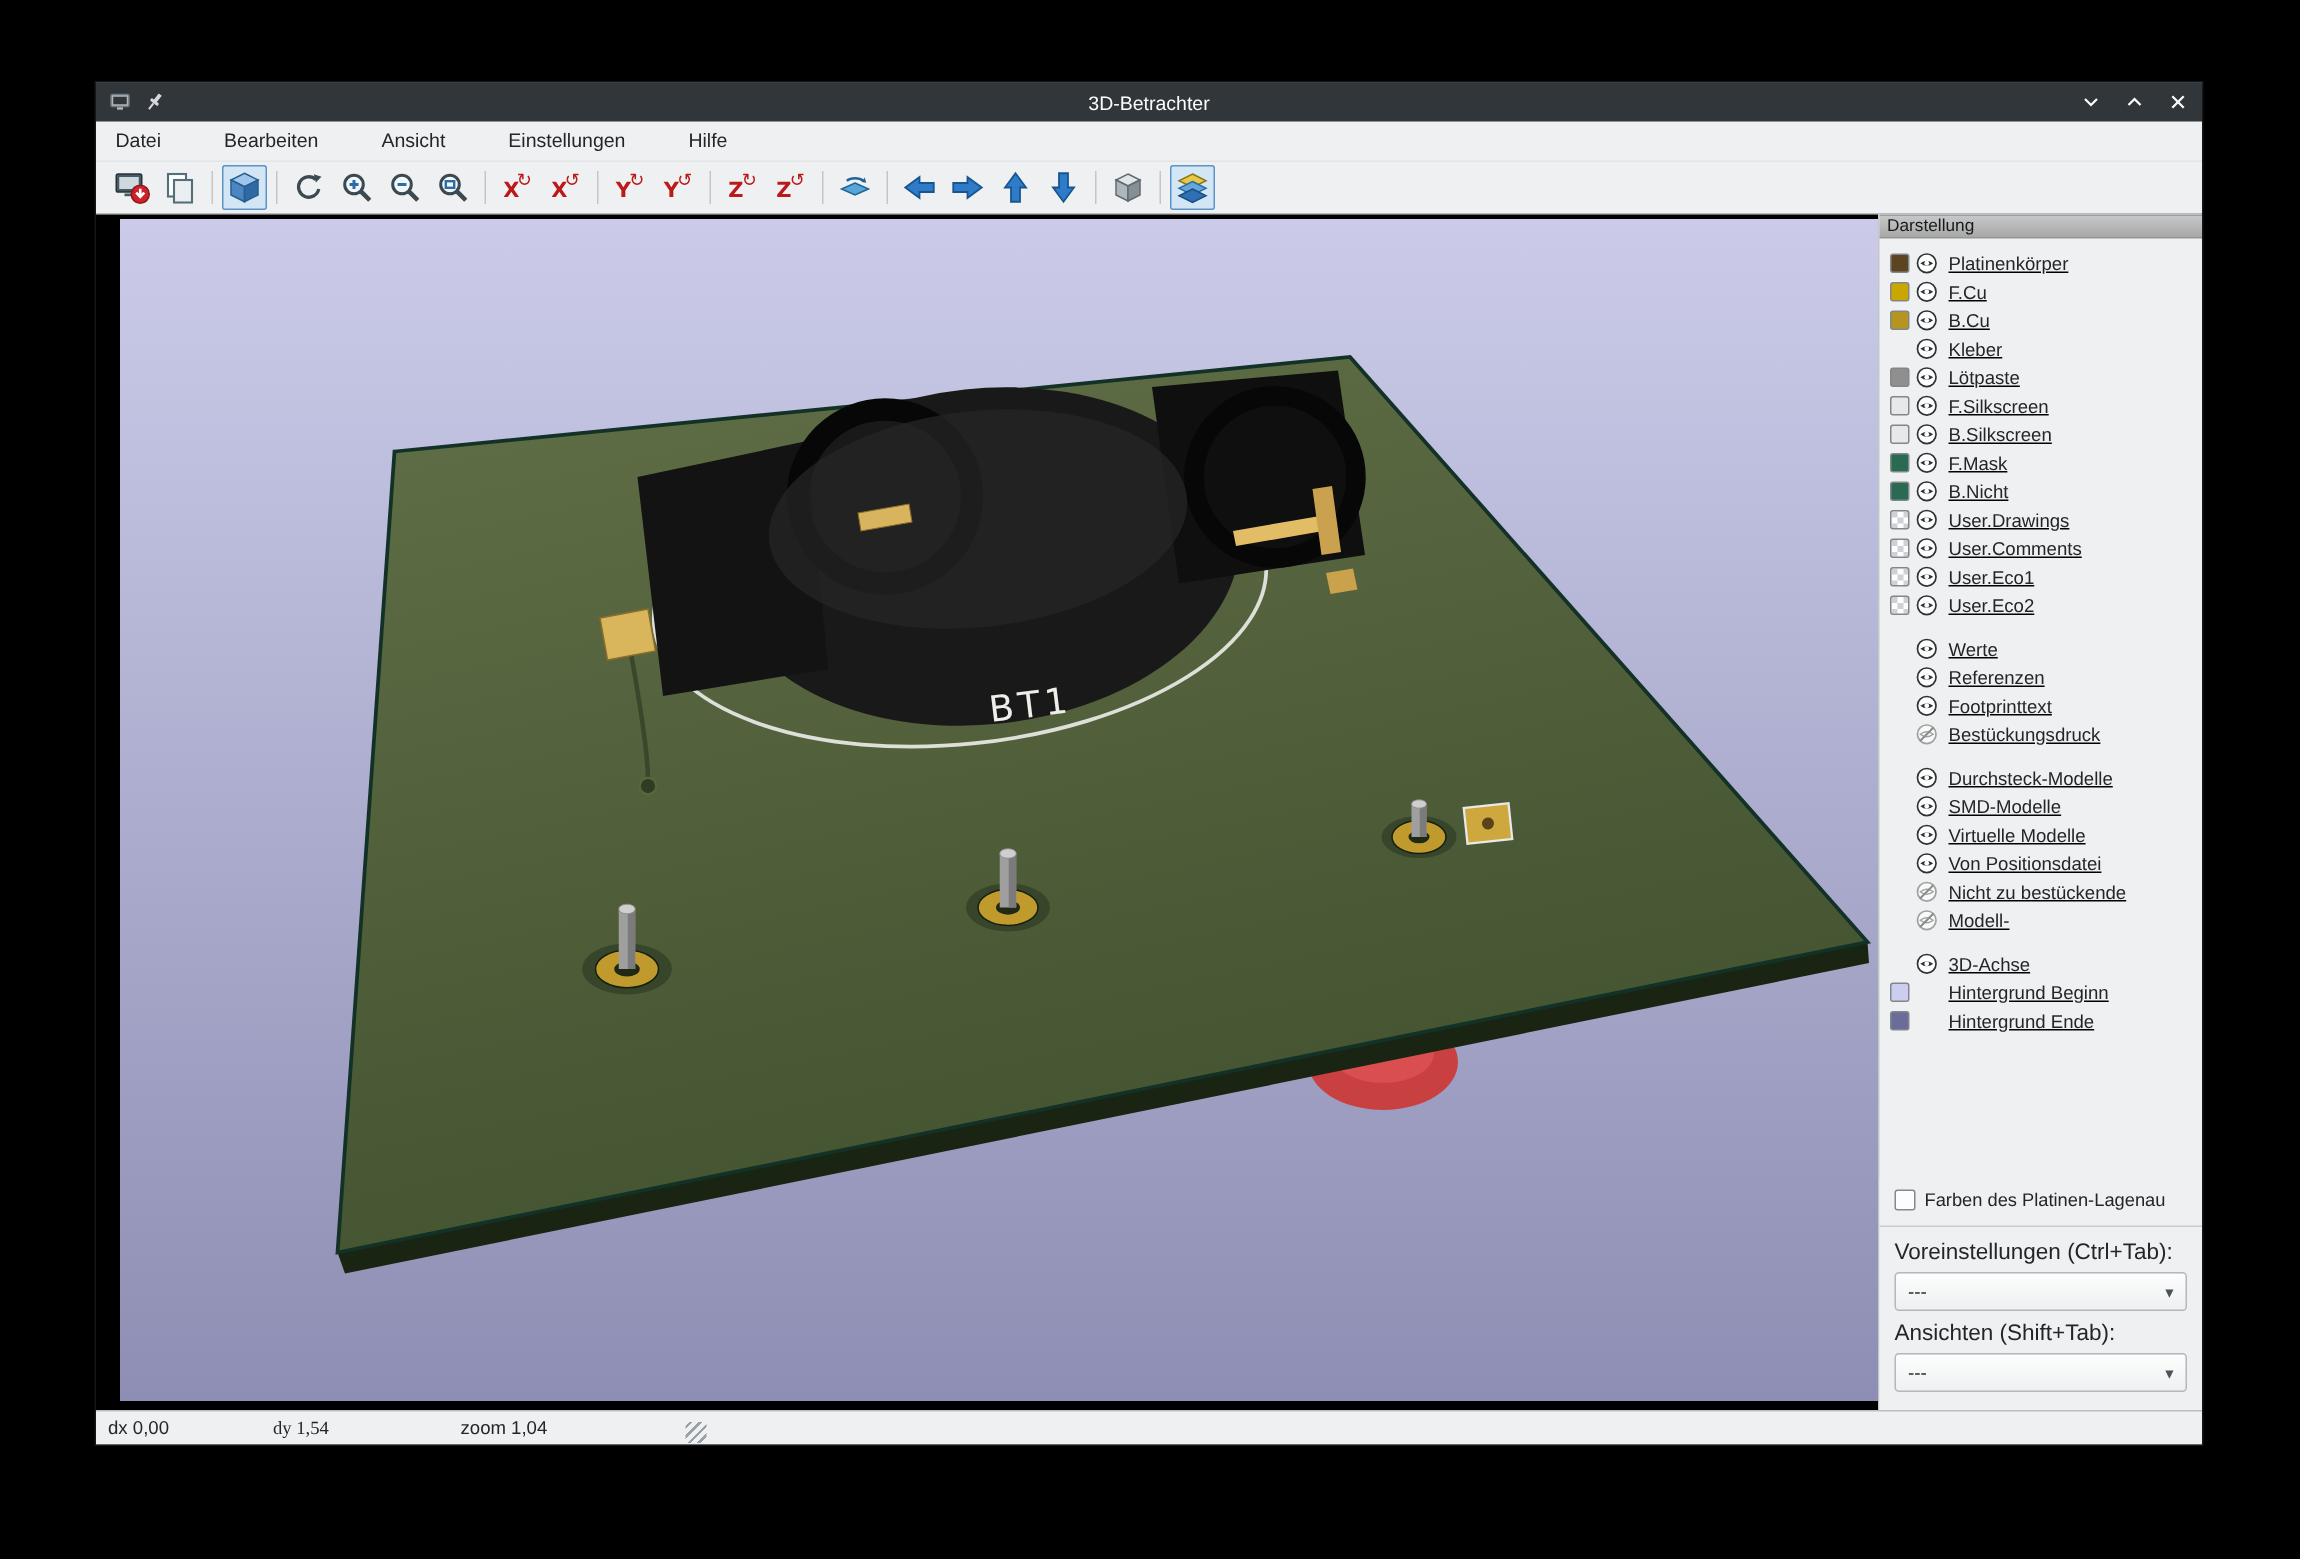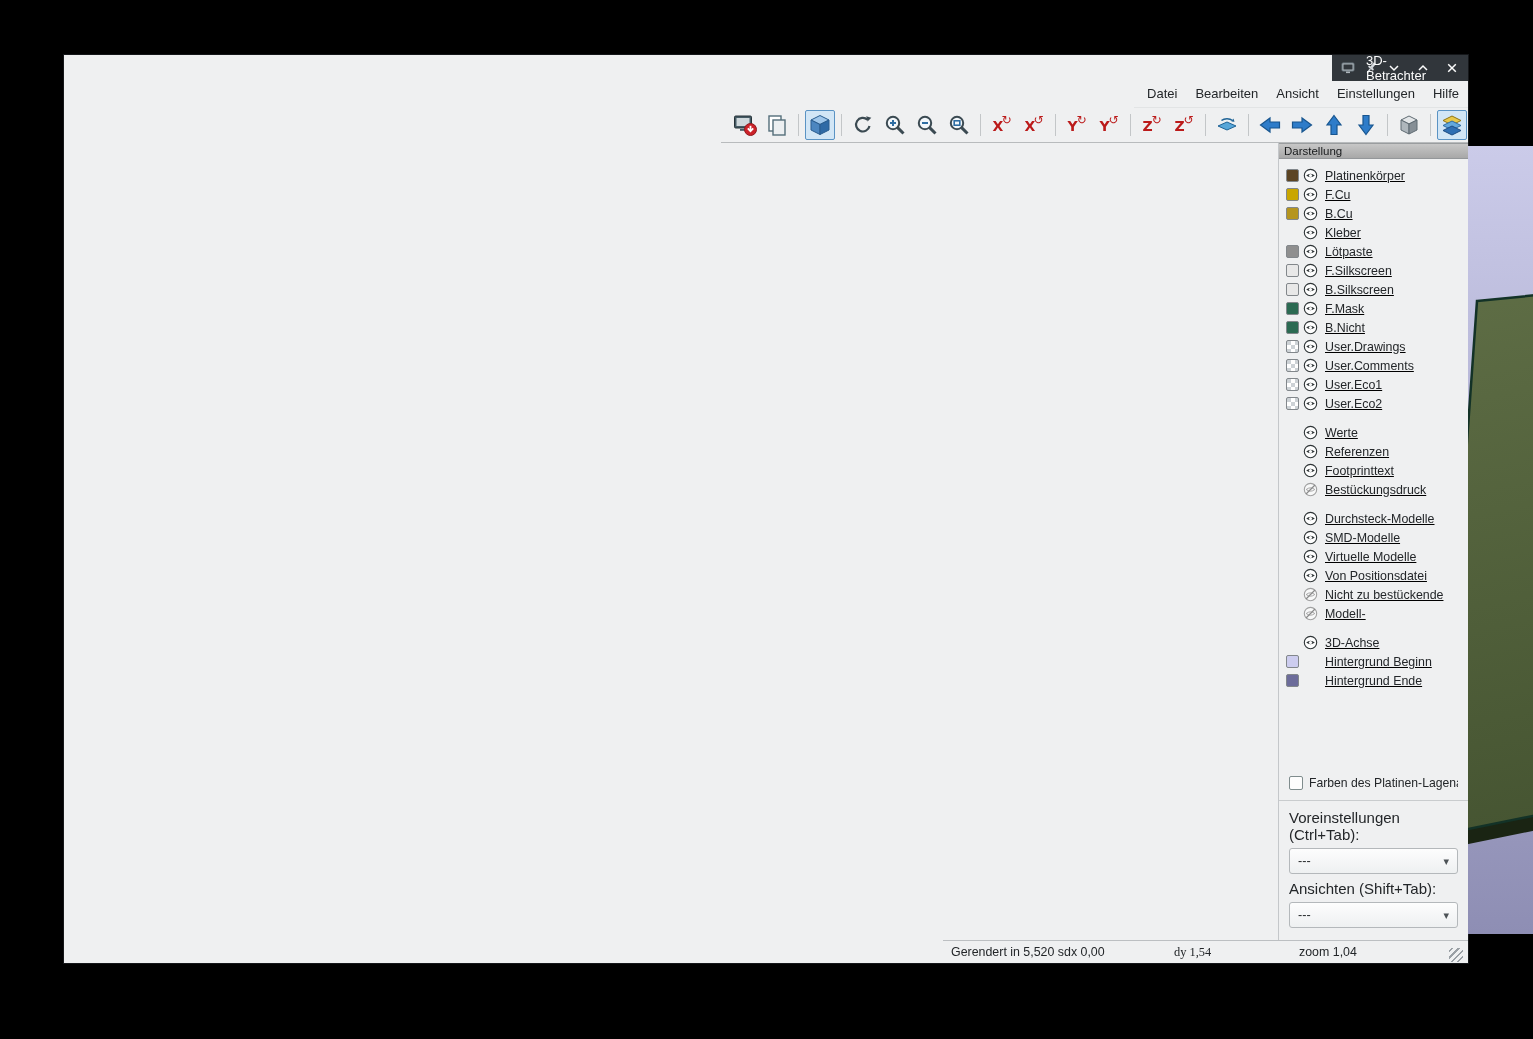--- a/index.html
+++ b/index.html
@@ -1,51 +1,51 @@
 <!DOCTYPE html>
 <html><head>
 <meta charset="utf-8">
 <style>
   * { box-sizing: border-box; margin: 0; padding: 0; }
   html,body { width:1533px; height:1039px; background:#000; overflow:hidden;
     font-family:"Liberation Sans","DejaVu Sans",sans-serif; }
 
   .window { position:absolute; left:64px; top:55px; width:1404px; height:908px;
-    background:#eff0f1; outline:1px solid #15171a; display:flex; flex-direction:column;align-items:flex-end; }
+    background:#eff0f1; outline:1px solid #15171a; display:flex; flex-direction:column; }
 
   
   .titlebar { height:26px; background:#31363b; display:flex; align-items:center;
     padding:0 8px; position:relative; flex:0 0 auto; }
   .titlebar .ticon { width:16px; height:16px; margin-right:7px; display:flex; }
   .title-text { position:absolute; left:50%; transform:translateX(-50%);
     color:#fcfcfc; font-size:13px; }
   .win-controls { margin-left:auto; display:flex; gap:13px; }
   .win-btn { width:16px; height:16px; display:flex; cursor:default; }
 
   
   .menubar { height:27px; background:#eff0f1; display:flex; align-items:center;
-    padding-left:4px; border-bottom:1px solid #e2e4e5; flex:0 0 auto; }
+    padding-left:4px; border-bottom:1px solid #e2e4e5; flex:0 0 auto;gap:24px; }
   .menu-item { padding:0 9px; font-size:13px; color:#232629; line-height:26px; }
 
   
   .toolbar { height:35px; background:#eff0f1; display:flex; align-items:center;
     padding-left:8px; border-bottom:1px solid #b8bbbd; flex:0 0 auto; }
   .tbtn { width:30px; height:30px; margin:0 1px; display:flex; align-items:center;
     justify-content:center; border:1px solid transparent; border-radius:2px; }
   .tbtn svg { width:24px; height:24px; }
   .tbtn.checked { background:#d2e6f6; border-color:#5a93c4; }
   .tsep { width:1px; height:22px; background:#c3c6c8; margin:0 5px; }
 
   
   .content { flex:1 1 auto; display:flex; min-height:0; }
   .canvas-wrap { flex:1 1 auto; background:#000; position:relative; }
   .viewport { position:absolute; left:16px; top:3px; width:1178px; height:788px; display:block; }
 
   
-  .sidepanel { width:190px; flex:0 0 auto; background:#eff0f1; position:relative;
+  .sidepanel { width:216px; flex:0 0 auto; background:#eff0f1; position:relative;
     border-left:1px solid #c4c7ca; }
   .panel-header { height:16px; background:linear-gradient(180deg,#c7c7c7,#a8a8a8);
     border-top:1px solid #9a9d9f; border-bottom:1px solid #94979a;
     font-size:11.5px; color:#17191b; padding:1px 5px; }
   .panel-scroll { position:absolute; top:17px; bottom:170px; left:0; right:0;
     overflow:hidden; padding:6px 4px 0 7px; }
   .psection { margin-top:0; }
   .psection + .psection { margin-top:10px; }
   .prow { display:flex; align-items:center; height:19px;text-decoration:underline; }
   .swcol { width:17px; display:flex; align-items:center; }
@@ -683,20 +683,19 @@
         <div class="plabel2">Ansichten (Shift+Tab):</div>
         <div class="combo">
           <span>---</span>
           <span class="combo-arrow">▾</span>
         </div>
       </div>
     </div>
   </div>
 
   <div class="statusbar">
-    <span class="scell left">Gerendert in 5,520 s</span>
     <span class="scell dx">dx 0,00</span>
     <span class="scell dy">dy 1,54</span>
     <span class="scell zoom">zoom 1,04</span>
     <span class="grip"></span>
   </div>
 
 </div>
 
 </body></html>

